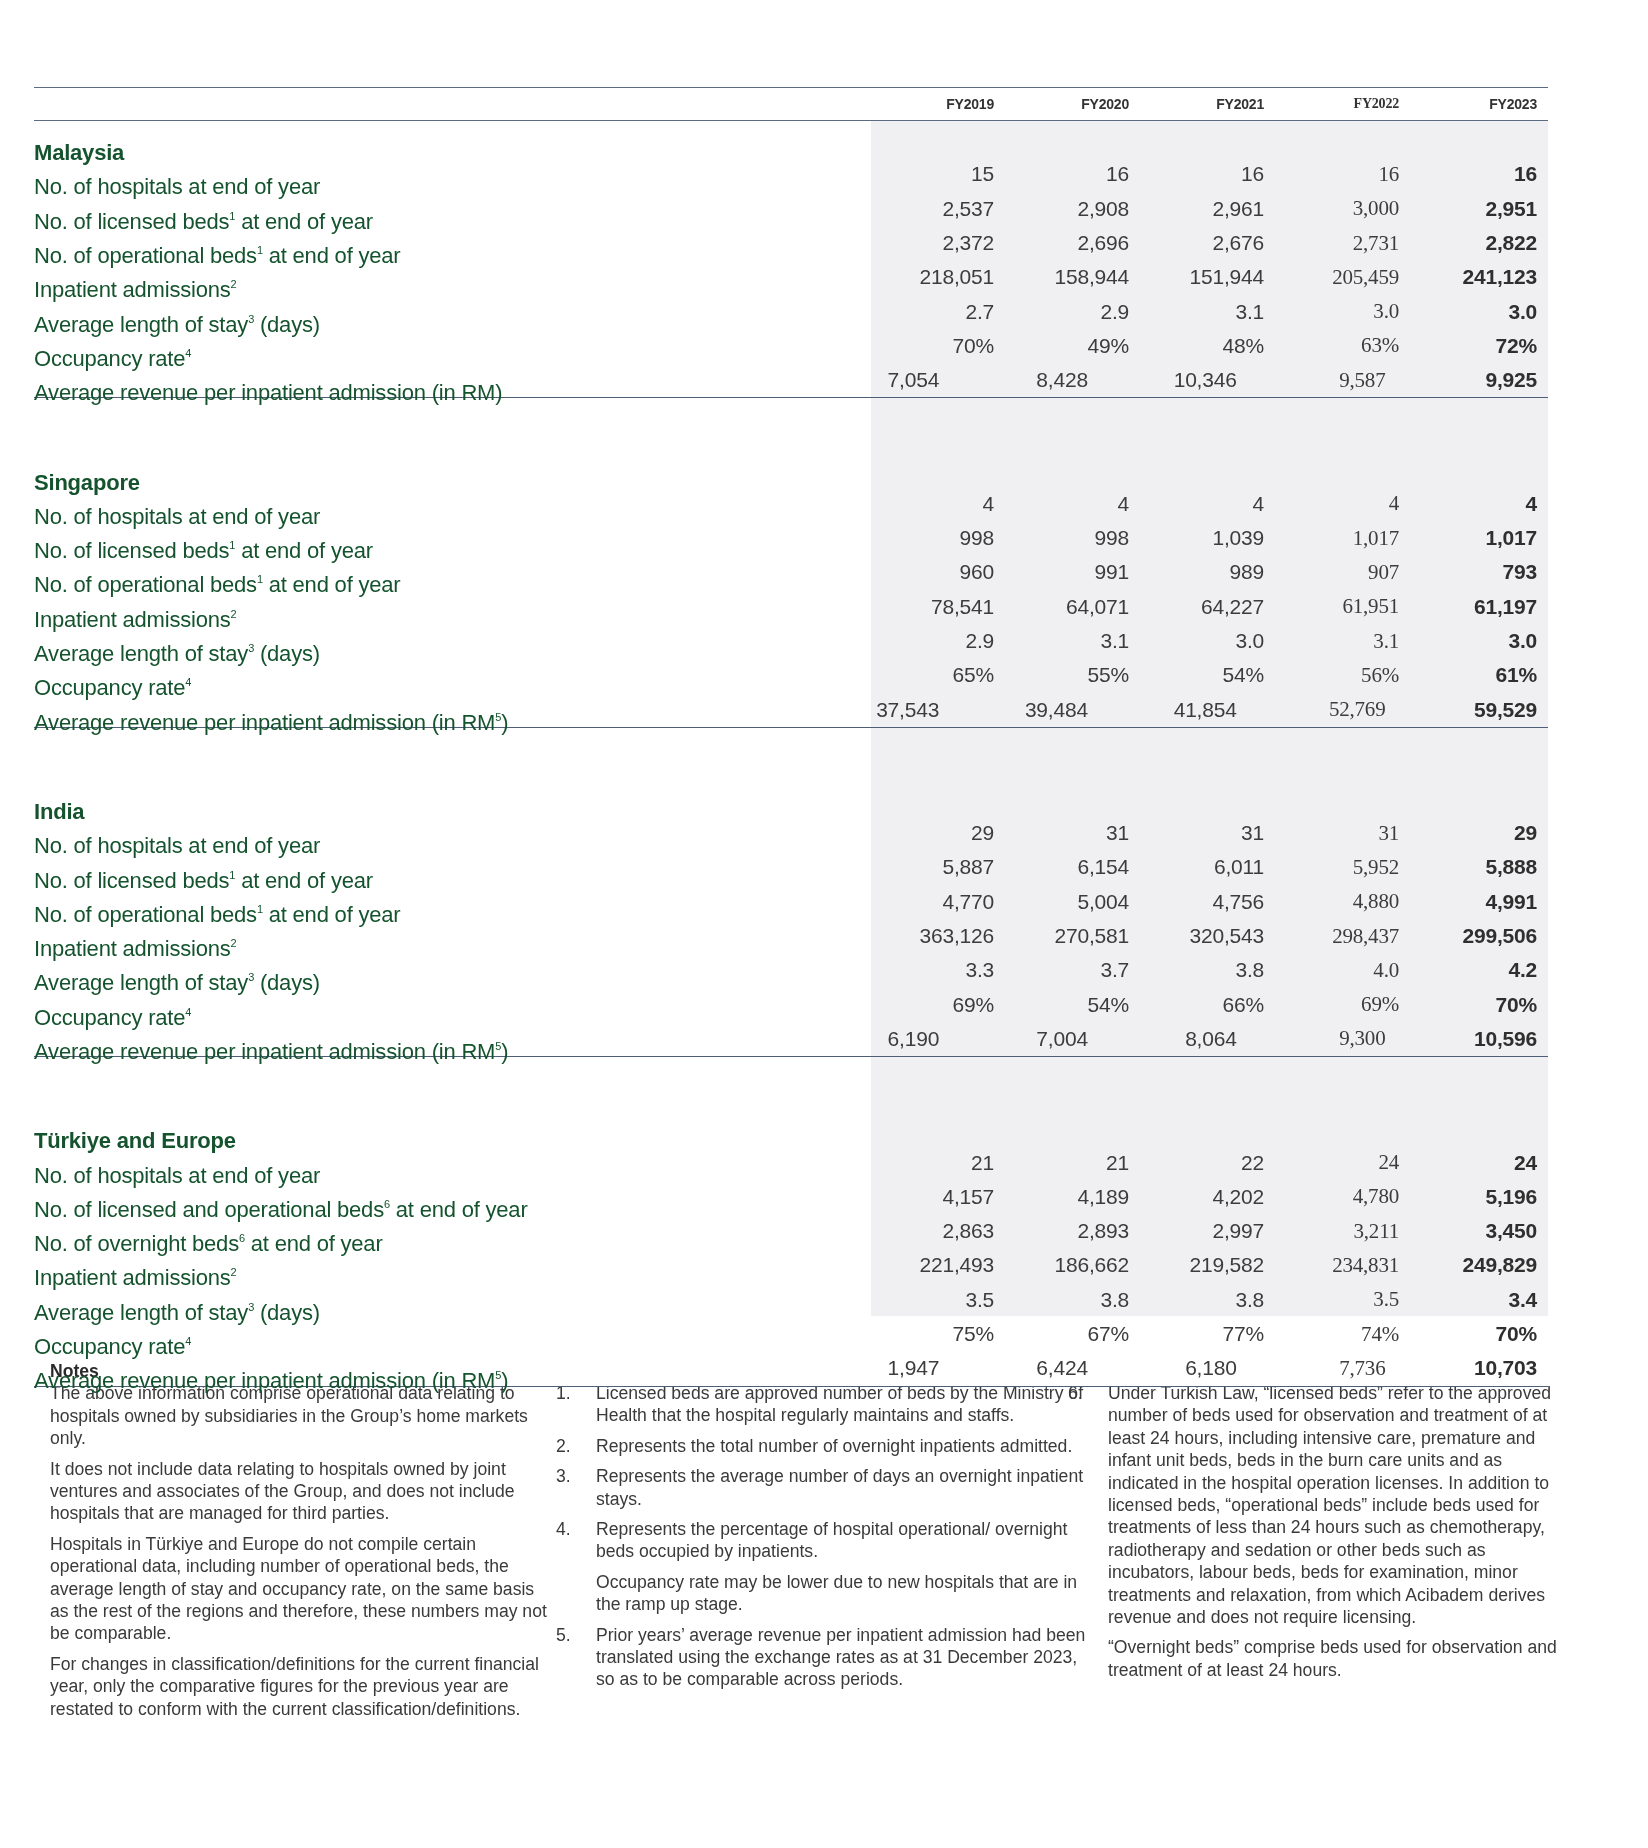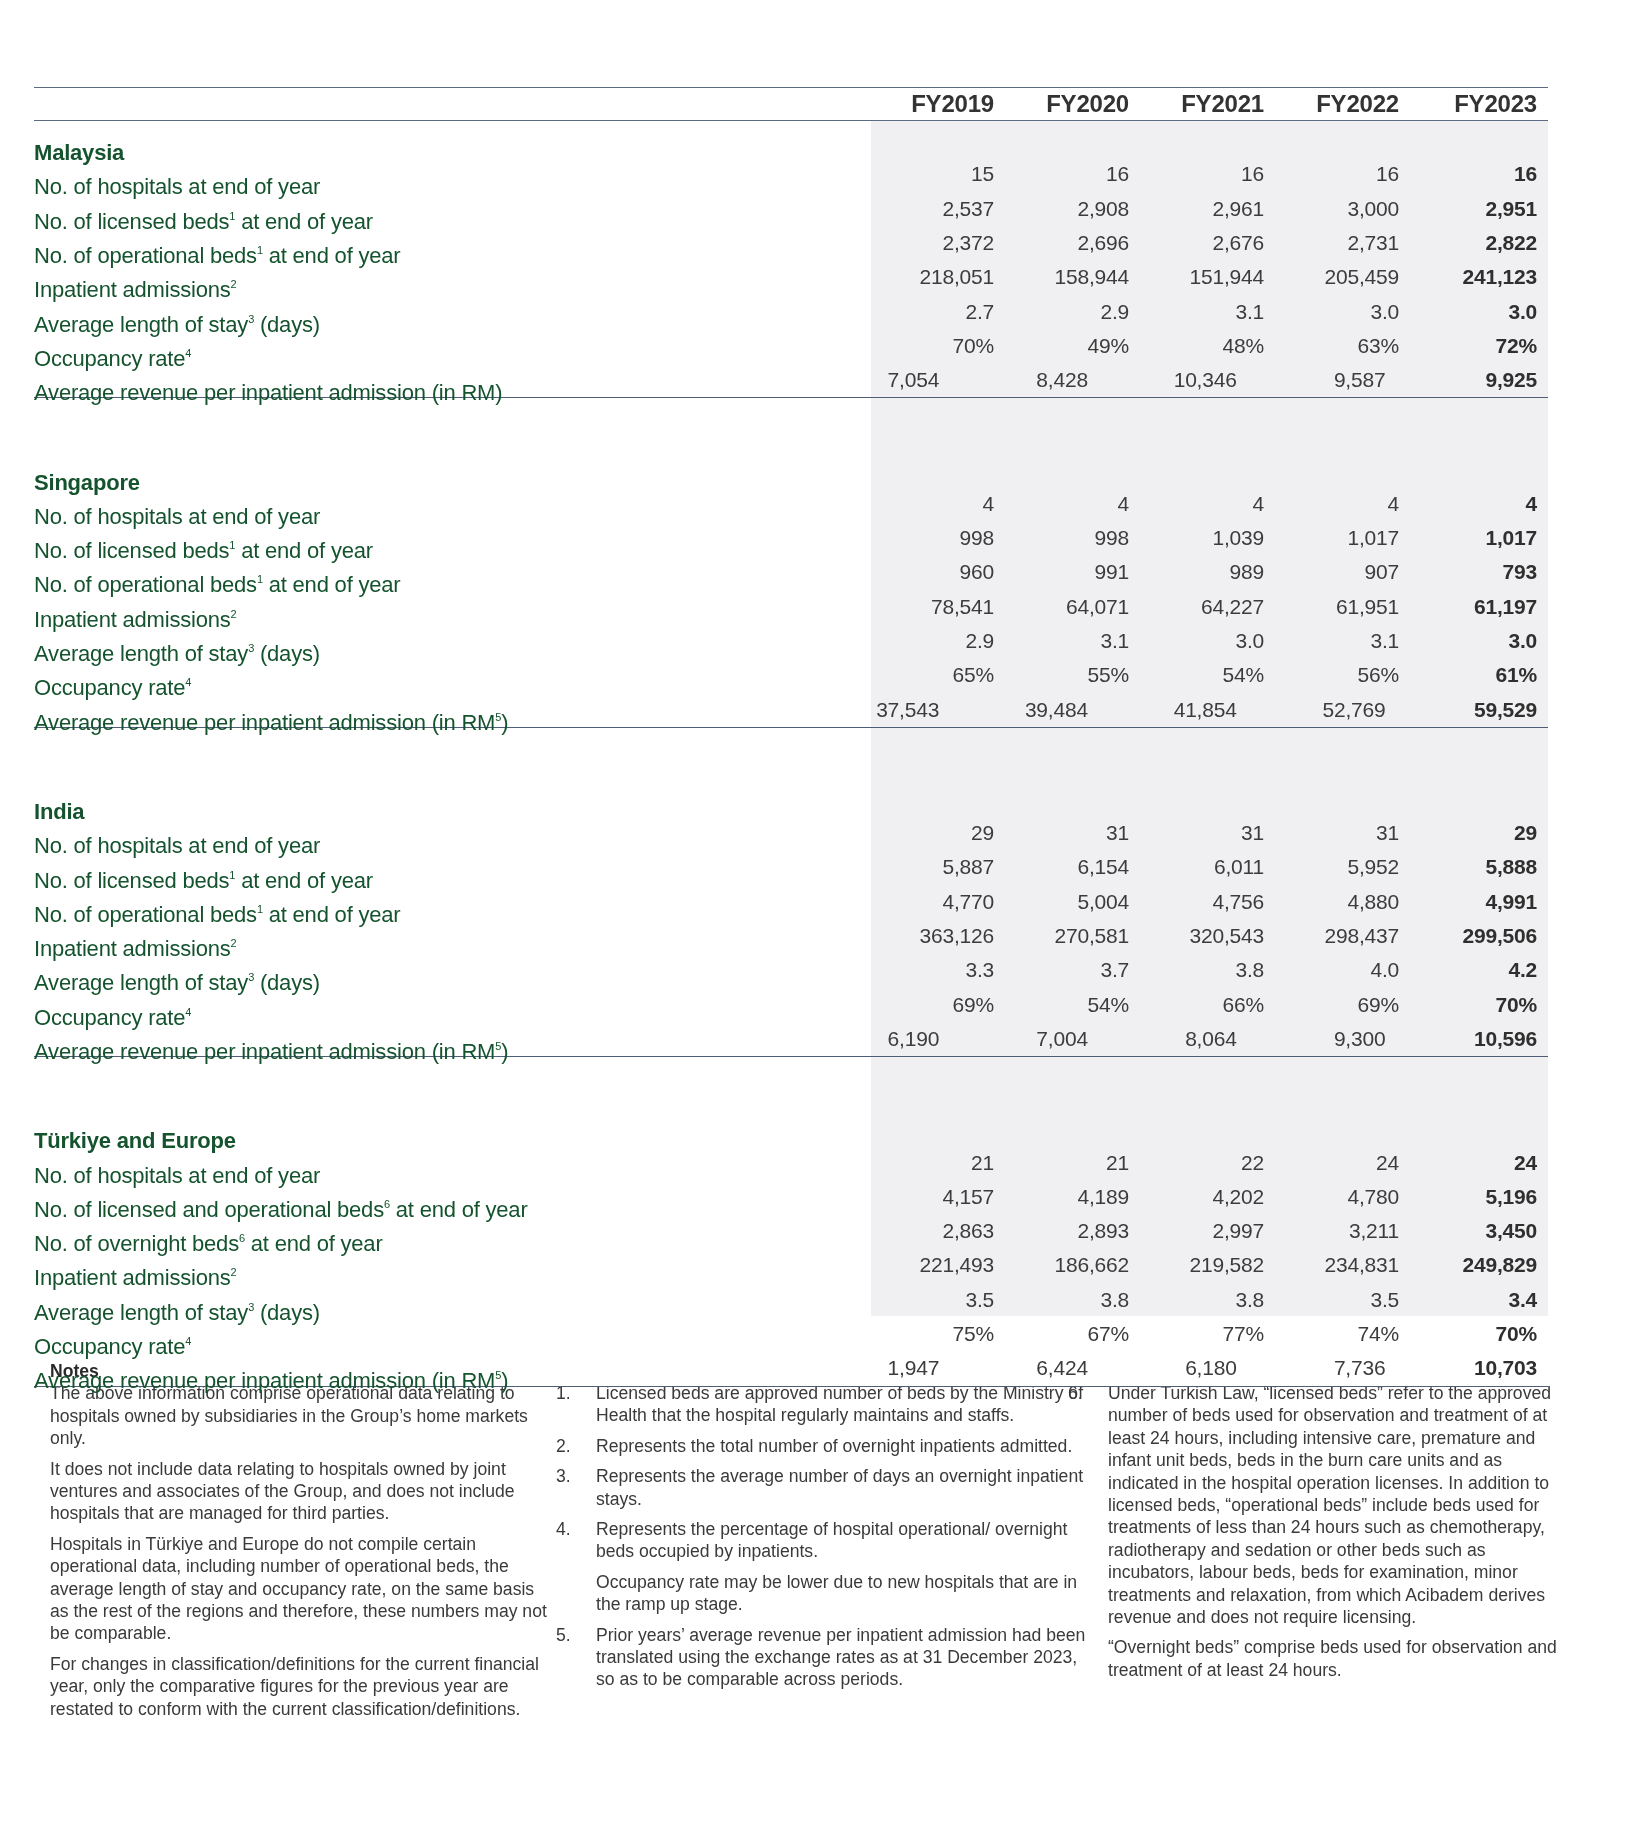--- a/index.html
+++ b/index.html
@@ -12,22 +12,22 @@
     position: absolute; left: 837px; top: 33px; width: 677px; height: 1196px;
     background: #f0f0f2; z-index: 0;
   }
   .hdr {
     position: relative; z-index: 1; height: 32px;
     border-top: 1.5px solid #5b6b82; border-bottom: 1.5px solid #5b6b82;
     display: flex; align-items: center;
   }
   .hdr .label-col { width: 837px; }
   .col { text-align: right; }
-  .c0 { width: 123px; } .c1 { width: 135px; } .c2 { width: 135px; } .c3 { width: 135px; } .c4 { width: 138px; padding-right: 11px; box-sizing: border-box; width: 149px; }
-  .hdr .col { font-weight: bold; font-size: 24px; color: #333; letter-spacing: -0.2px; }
+  .c0 { width: 123px; } .c1 { width: 135px; } .c2 { width: 135px; } .c3 { width: 135px; font-family: Liberation Serif, serif; } .c4 { width: 138px; padding-right: 11px; box-sizing: border-box; width: 149px; }
+  .hdr .col { font-weight: bold; font-size: 14px; color: #333; letter-spacing: -0.2px; }
   .section { position: relative; z-index: 1; }
   .section.first { padding-top: 2px; }
   .section.rest { padding-top: 54px; }
   .row { display: flex; align-items: center; height: 34.3px; }
   .row .label-col { width: 837px; font-size: 22px; color: #14532d; white-space: nowrap; letter-spacing: -0.2px; margin-top: 26px; }
   .row .col { font-size: 21px; color: #3c3c3c; letter-spacing: -0.2px; }
   .row .col.c4 { font-weight: bold; color: #2f2f2f; }
   .sec-title { font-weight: bold; font-size: 21px; color: #2d2d2d; }
   .row.last { border-bottom: 1.5px solid #4f5e77; gap: 25px; }
   sup { font-size: 11px; vertical-align: 9px; line-height: 0; }

